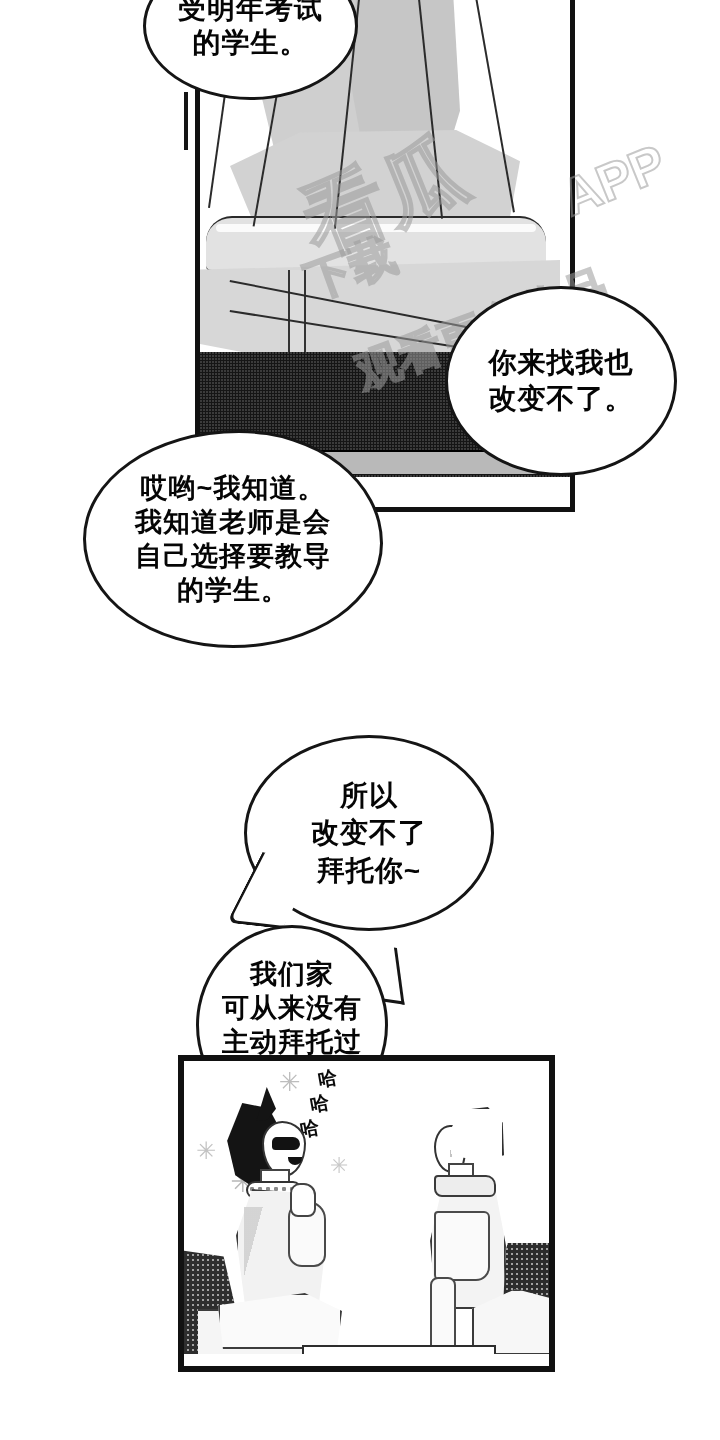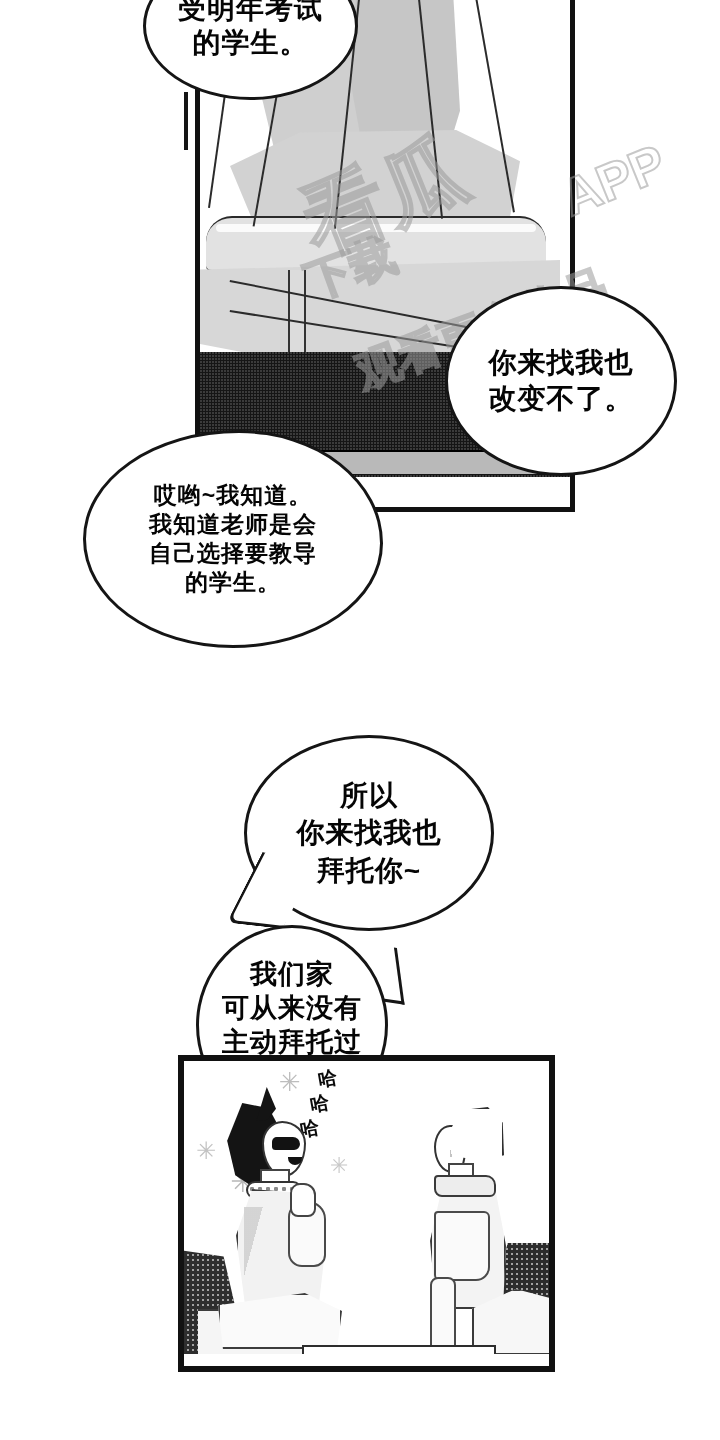--- a/index.html
+++ b/index.html
@@ -105,21 +105,21 @@
   .bubble .txt{color:#050505;font-weight:bold;letter-spacing:1px;white-space:pre-line;}
 
   #bubble-1{left:143px;top:-48px;width:215px;height:148px;border-radius:50%;}
   #bubble-1 .txt{font-size:28px;line-height:1.22;}
   #bubble-1-tail{position:absolute;left:184px;top:92px;width:4px;height:58px;background:#151515;}
 
   #bubble-2{left:445px;top:286px;width:232px;height:190px;border-radius:50%;}
   #bubble-2 .txt{font-size:28px;line-height:1.30;}
 
   #bubble-3{left:83px;top:430px;width:300px;height:218px;border-radius:52% 48% 50% 50%/50% 52% 48% 50%;}
-  #bubble-3 .txt{font-size:23px;line-height:1.26;}
+  #bubble-3 .txt{font-size:27px;line-height:1.26;}
 
   #bubble-4{left:244px;top:735px;width:250px;height:196px;border-radius:50%;}
   #bubble-4 .txt{font-size:28px;line-height:1.34;}
   #bubble-4-tail{position:absolute;left:243px;top:855px;width:56px;height:68px;
     background:#fff;border-left:3px solid #151515;border-bottom:3px solid #151515;
     transform:skewX(-22deg) rotate(6deg);border-radius:0 0 0 10px;}
 
   #bubble-5{left:196px;top:925px;width:192px;height:200px;border-radius:50%;}
   #bubble-5 .txt{font-size:27px;line-height:1.26;}
   #bubble-5-tail{position:absolute;left:348px;top:945px;width:50px;height:52px;
@@ -188,21 +188,21 @@
 
   <div class="bubble" id="bubble-3">
     <span class="txt">哎哟~我知道。
 我知道老师是会
 自己选择要教导
 的学生。</span>
   </div>
 
   <div class="bubble" id="bubble-4">
     <span class="txt">所以
-你来找我也
+改变不了
 拜托你~</span>
   </div>
   <div id="bubble-4-tail"></div>
 
   <div id="bubble-5-tail"></div>
   <div class="bubble" id="bubble-5">
     <span class="txt">我们家
 可从来没有
 主动拜托过
 别人。</span>

